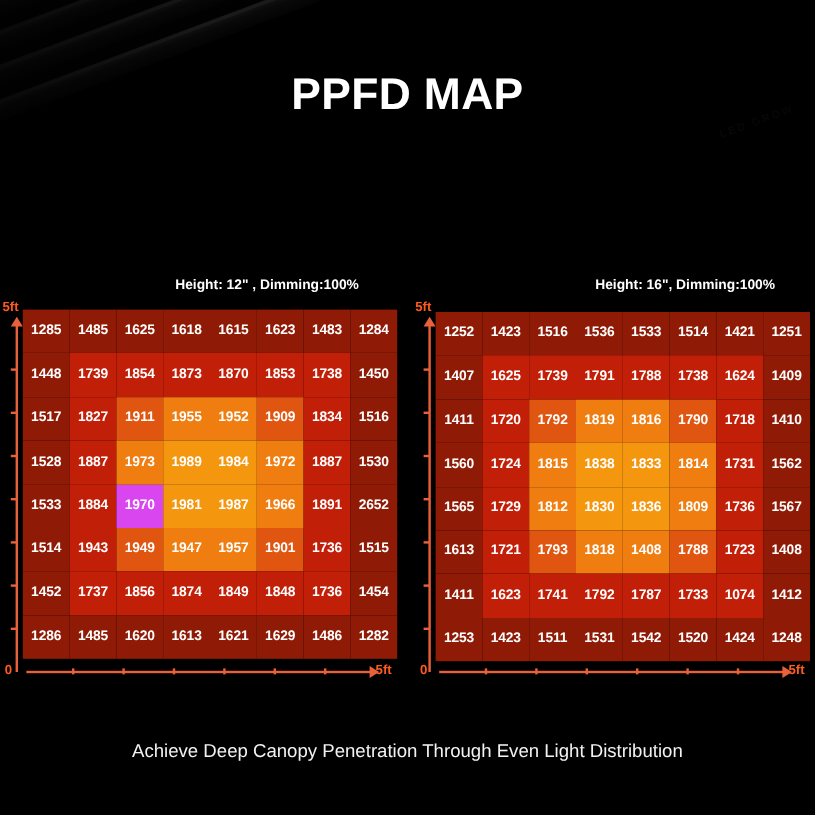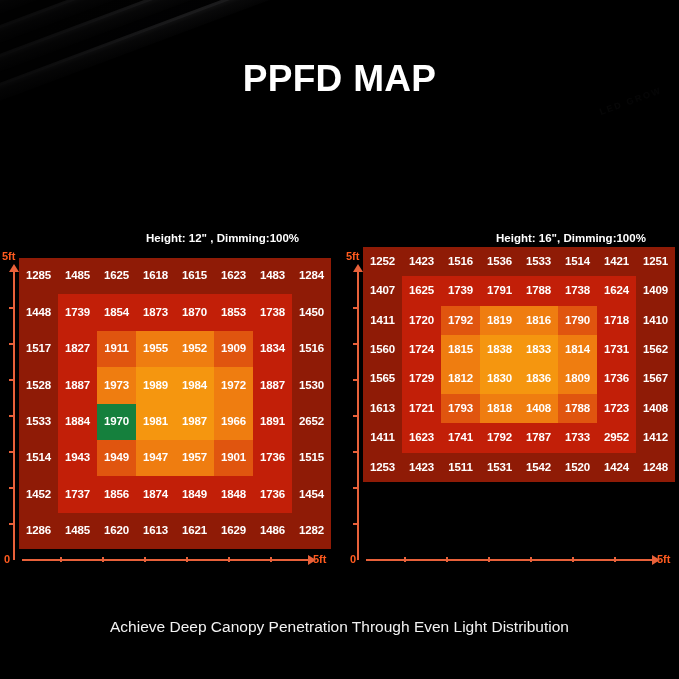--- a/index.html
+++ b/index.html
@@ -271,21 +271,21 @@
         <div class="cell" style="background: rgb(143, 27, 6);">1528</div>
         <div class="cell" style="background: rgb(194, 31, 8);">1887</div>
         <div class="cell" style="background: rgb(239, 125, 16);">1973</div>
         <div class="cell" style="background: rgb(245, 150, 15);">1989</div>
         <div class="cell" style="background: rgb(245, 150, 15);">1984</div>
         <div class="cell" style="background: rgb(239, 125, 16);">1972</div>
         <div class="cell" style="background: rgb(194, 31, 8);">1887</div>
         <div class="cell" style="background: rgb(143, 27, 6);">1530</div>
         <div class="cell" style="background: rgb(143, 27, 6);">1533</div>
         <div class="cell" style="background: rgb(194, 31, 8); text-align: center;">1884</div>
-        <div class="cell" style="background: #15803d;">1970</div>
+        <div class="cell" style="background: #d946ef;">1970</div>
         <div class="cell" style="background: rgb(245, 150, 15);">1981</div>
         <div class="cell" style="background: rgb(245, 150, 15);">1987</div>
         <div class="cell" style="background: rgb(239, 125, 16);">1966</div>
         <div class="cell" style="background: rgb(194, 31, 8);">1891</div>
         <div class="cell" style="background: rgb(143, 27, 6);">2652</div>
         <div class="cell" style="background: rgb(143, 27, 6);">1514</div>
         <div class="cell" style="background: rgb(194, 31, 8);">1943</div>
         <div class="cell" style="background: rgb(224, 85, 15);">1949</div>
         <div class="cell" style="background: rgb(239, 125, 16);">1947</div>
         <div class="cell" style="background: rgb(239, 125, 16);">1957</div>
@@ -329,21 +329,21 @@
     <div class="tick-v" style="left:353px; top:487px;"></div>
     <div class="tick-v" style="left:353px; top:523px;"></div>
 
     <div class="tick-h" style="left:404px; top:557px;"></div>
     <div class="tick-h" style="left:446px; top:557px;"></div>
     <div class="tick-h" style="left:488px; top:557px;"></div>
     <div class="tick-h" style="left:530px; top:557px;"></div>
     <div class="tick-h" style="left:572px; top:557px;"></div>
     <div class="tick-h" style="left:614px; top:557px;"></div>
 
-    <div class="heatgrid" id="grid-right" style="left:363px; top:247px; width:312px; height:235px;">
+    <div class="heatgrid" id="grid-right" style="left:363px; top:260px; width:312px; height:291px;">
         <div class="cell" style="background: rgb(143, 27, 6);">1252</div>
         <div class="cell" style="background: rgb(143, 27, 6);">1423</div>
         <div class="cell" style="background: rgb(143, 27, 6);">1516</div>
         <div class="cell" style="background: rgb(143, 27, 6);">1536</div>
         <div class="cell" style="background: rgb(143, 27, 6);">1533</div>
         <div class="cell" style="background: rgb(143, 27, 6);">1514</div>
         <div class="cell" style="background: rgb(143, 27, 6);">1421</div>
         <div class="cell" style="background: rgb(143, 27, 6);">1251</div>
         <div class="cell" style="background: rgb(143, 27, 6);">1407</div>
         <div class="cell" style="background: rgb(194, 31, 8);">1625</div>
@@ -384,21 +384,21 @@
         <div class="cell" style="background: rgb(239, 125, 16);">1408</div>
         <div class="cell" style="background: rgb(224, 85, 15);">1788</div>
         <div class="cell" style="background: rgb(194, 31, 8);">1723</div>
         <div class="cell" style="background: rgb(143, 27, 6);">1408</div>
         <div class="cell" style="background: rgb(143, 27, 6);">1411</div>
         <div class="cell" style="background: rgb(194, 31, 8);">1623</div>
         <div class="cell" style="background: rgb(194, 31, 8);">1741</div>
         <div class="cell" style="background: rgb(194, 31, 8);">1792</div>
         <div class="cell" style="background: rgb(194, 31, 8);">1787</div>
         <div class="cell" style="background: rgb(194, 31, 8);">1733</div>
-        <div class="cell" style="background: rgb(194, 31, 8);">2952</div>
+        <div class="cell" style="background: rgb(194, 31, 8);">1074</div>
         <div class="cell" style="background: rgb(143, 27, 6);">1412</div>
         <div class="cell" style="background: rgb(143, 27, 6);">1253</div>
         <div class="cell" style="background: rgb(143, 27, 6);">1423</div>
         <div class="cell" style="background: rgb(143, 27, 6);">1511</div>
         <div class="cell" style="background: rgb(143, 27, 6);">1531</div>
         <div class="cell" style="background: rgb(143, 27, 6);">1542</div>
         <div class="cell" style="background: rgb(143, 27, 6);">1520</div>
         <div class="cell" style="background: rgb(143, 27, 6);">1424</div>
         <div class="cell" style="background: rgb(143, 27, 6);">1248</div>
       </div>

